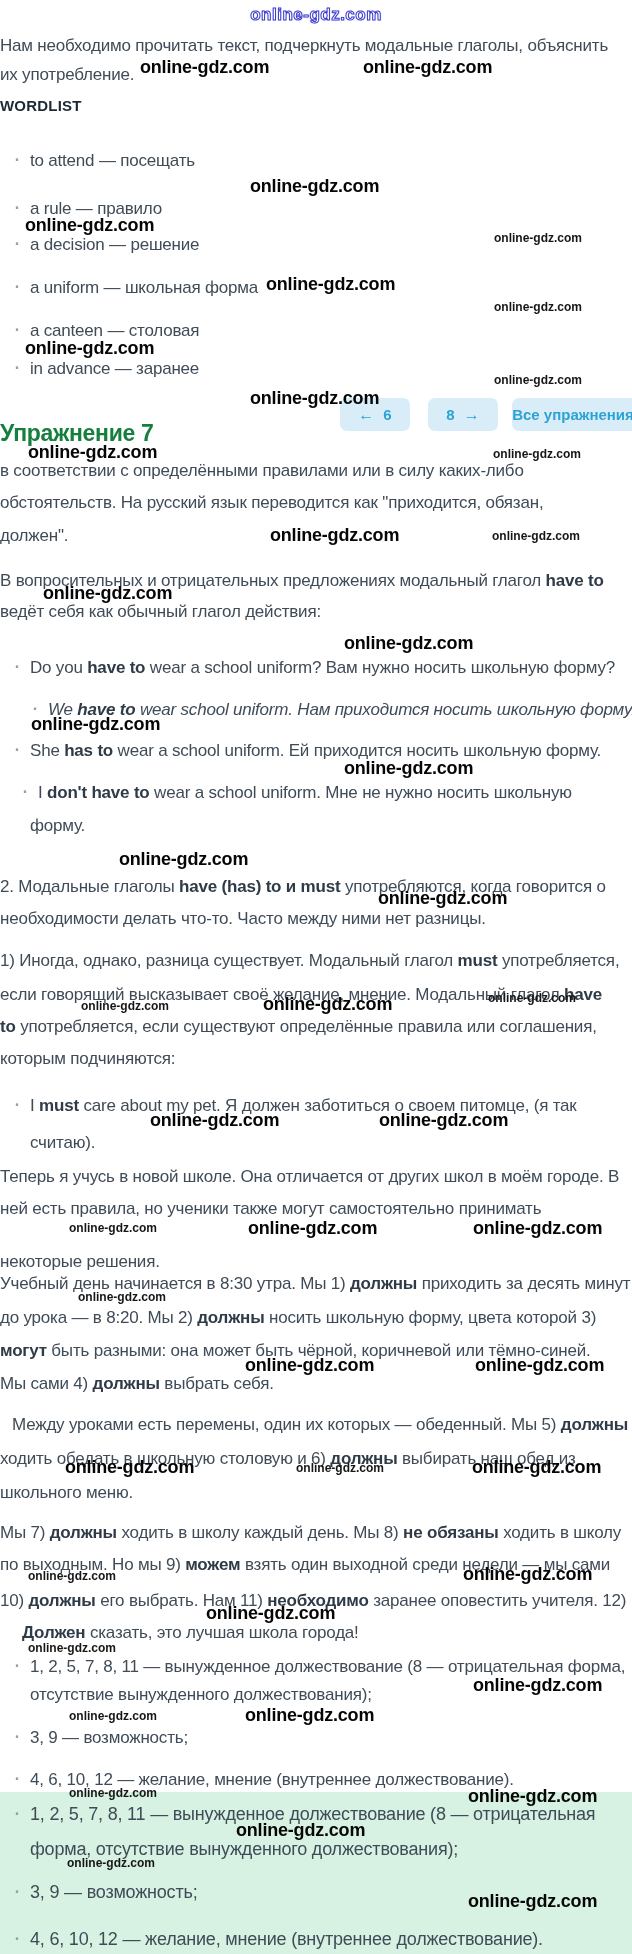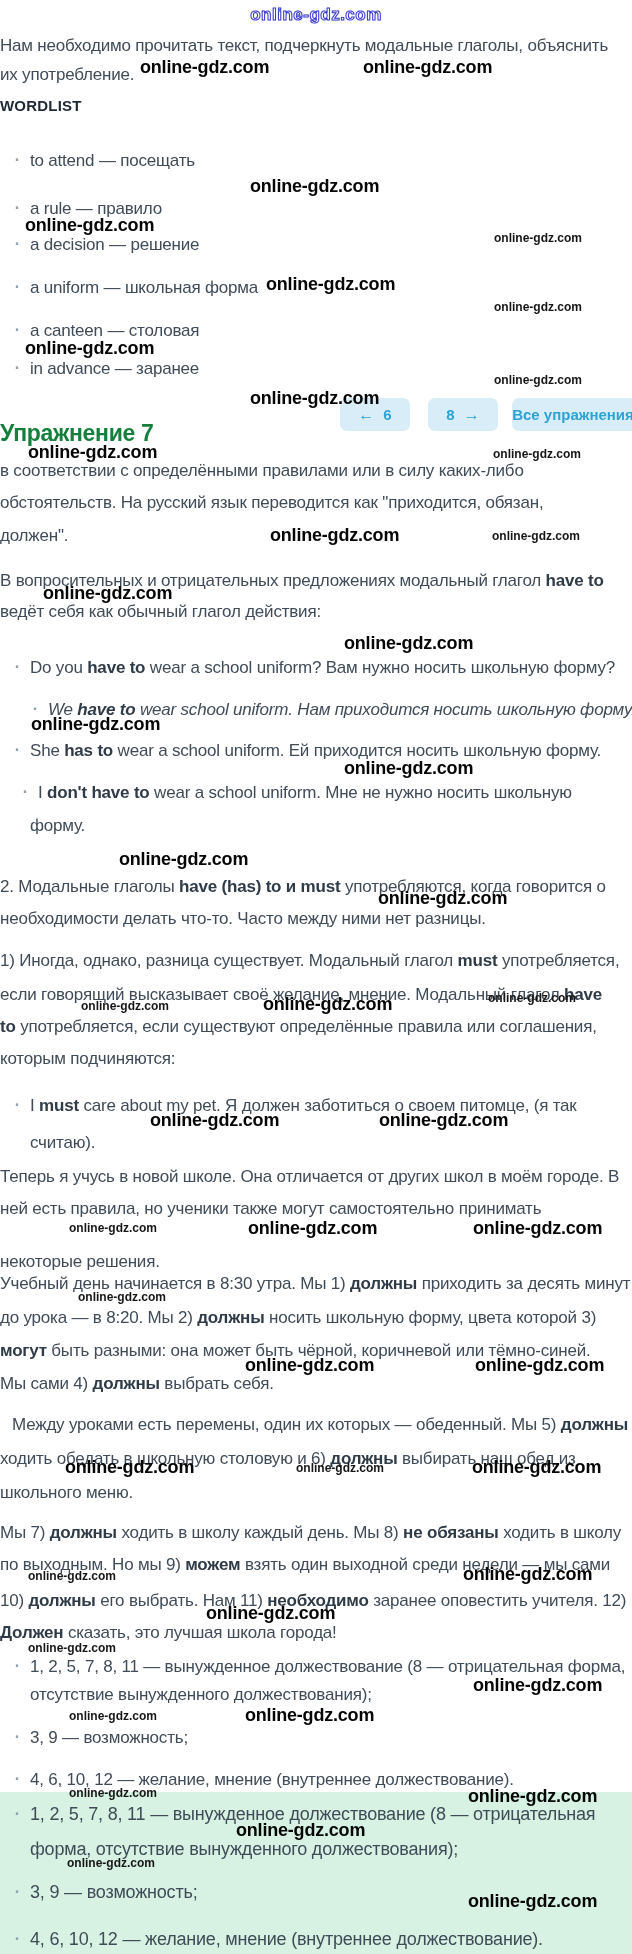--- a/index.html
+++ b/index.html
@@ -129,21 +129,21 @@
       <div class="line" style="top: 1273px; left: 0px;"><span>Учебный день начинается в 8:30 утра. Мы 1) </span><b>должны</b><span> приходить за десять минут</span></div>
       <div class="line" style="top: 1307px; left: 0px;"><span>до урока — в 8:20. Мы 2) </span><b>должны</b><span> носить школьную форму, цвета которой 3)</span></div>
       <div class="line" style="top: 1340px; left: 0px;"><b>могут</b><span> быть разными: она может быть чёрной, коричневой или тёмно-синей.</span></div>
       <div class="line" style="top: 1373px; left: 0px;"><span>Мы сами 4) </span><b>должны</b><span> выбрать себя.</span></div>
       <div class="line" style="top: 1414px; left: 12px;"><span>Между уроками есть перемены, один их которых — обеденный. Мы 5) </span><b>должны</b></div>
       <div class="line" style="top: 1448px; left: 0px;"><span>ходить обедать в школьную столовую и 6) </span><b>должны</b><span> выбирать наш обед из</span></div>
       <div class="line" style="top: 1482px; left: 0px;"><span>школьного меню.</span></div>
       <div class="line" style="top: 1522px; left: 0px;"><span>Мы 7) </span><b>должны</b><span> ходить в школу каждый день. Мы 8) </span><b>не обязаны</b><span> ходить в школу</span></div>
       <div class="line" style="top: 1554px; left: 0px;"><span>по выходным. Но мы 9) </span><b>можем</b><span> взять один выходной среди недели — мы сами</span></div>
       <div class="line" style="top: 1590px; left: 0px;"><span>10) </span><b>должны</b><span> его выбрать. Нам 11) </span><b>необходимо</b><span> заранее оповестить учителя. 12)</span></div>
-      <div class="line" style="top: 1622px; left: 0px;"><b>Должен</b><span> сказать, это лучшая школа города!</span></div>
+      <div class="line" style="top: 1622px; left: 0px; padding-left: 22px;"><b>Должен</b><span> сказать, это лучшая школа города!</span></div>
       <div class="line bullet" style="top: 1656px; left: 30px;"><span>1, 2, 5, 7, 8, 11 — вынужденное должествование (8 — отрицательная форма,</span></div>
       <div class="line" style="top: 1684px; left: 30px;"><span>отсутствие вынужденного должествования);</span></div>
       <div class="line bullet" style="top: 1727px; left: 30px;"><span>3, 9 — возможность;</span></div>
       <div class="line bullet" style="top: 1769px; left: 30px;"><span>4, 6, 10, 12 — желание, мнение (внутреннее должествование).</span></div>
       <div class="line bullet green-text" style="top: 1804px; left: 30px;"><span>1, 2, 5, 7, 8, 11 — вынужденное должествование (8 — отрицательная</span></div>
       <div class="line green-text" style="top: 1839px; left: 30px;"><span>форма, отсутствие вынужденного должествования);</span></div>
       <div class="line bullet green-text" style="top: 1882px; left: 30px;"><span>3, 9 — возможность;</span></div>
       <div class="line bullet green-text" style="top: 1929px; left: 30px;"><span>4, 6, 10, 12 — желание, мнение (внутреннее должествование).</span></div>
     </div>
   <div>

